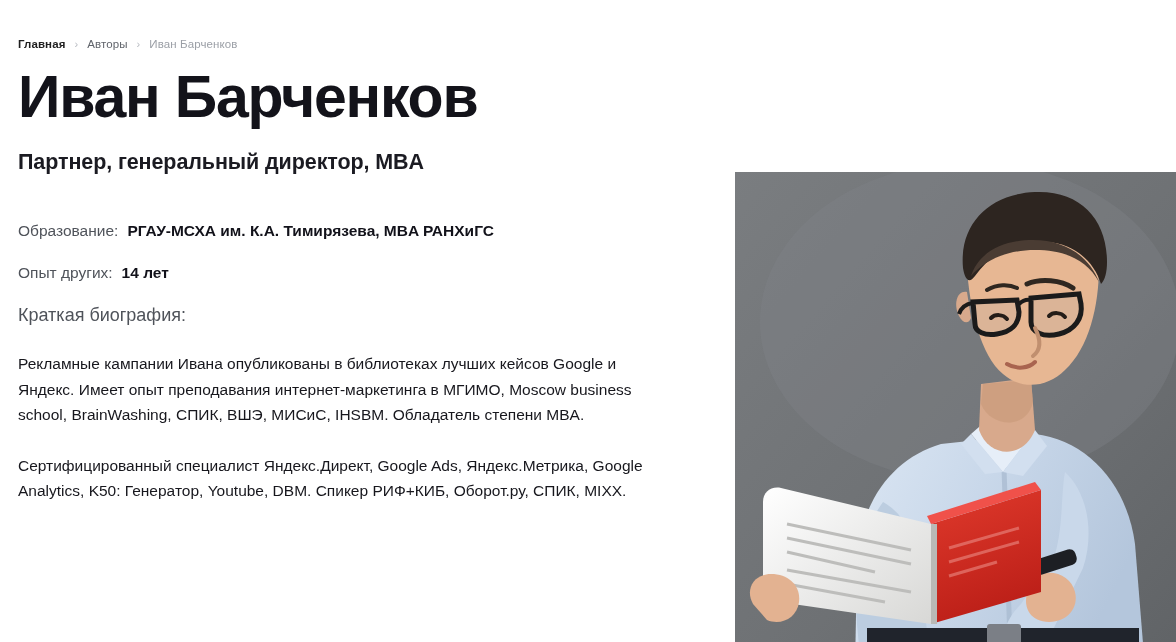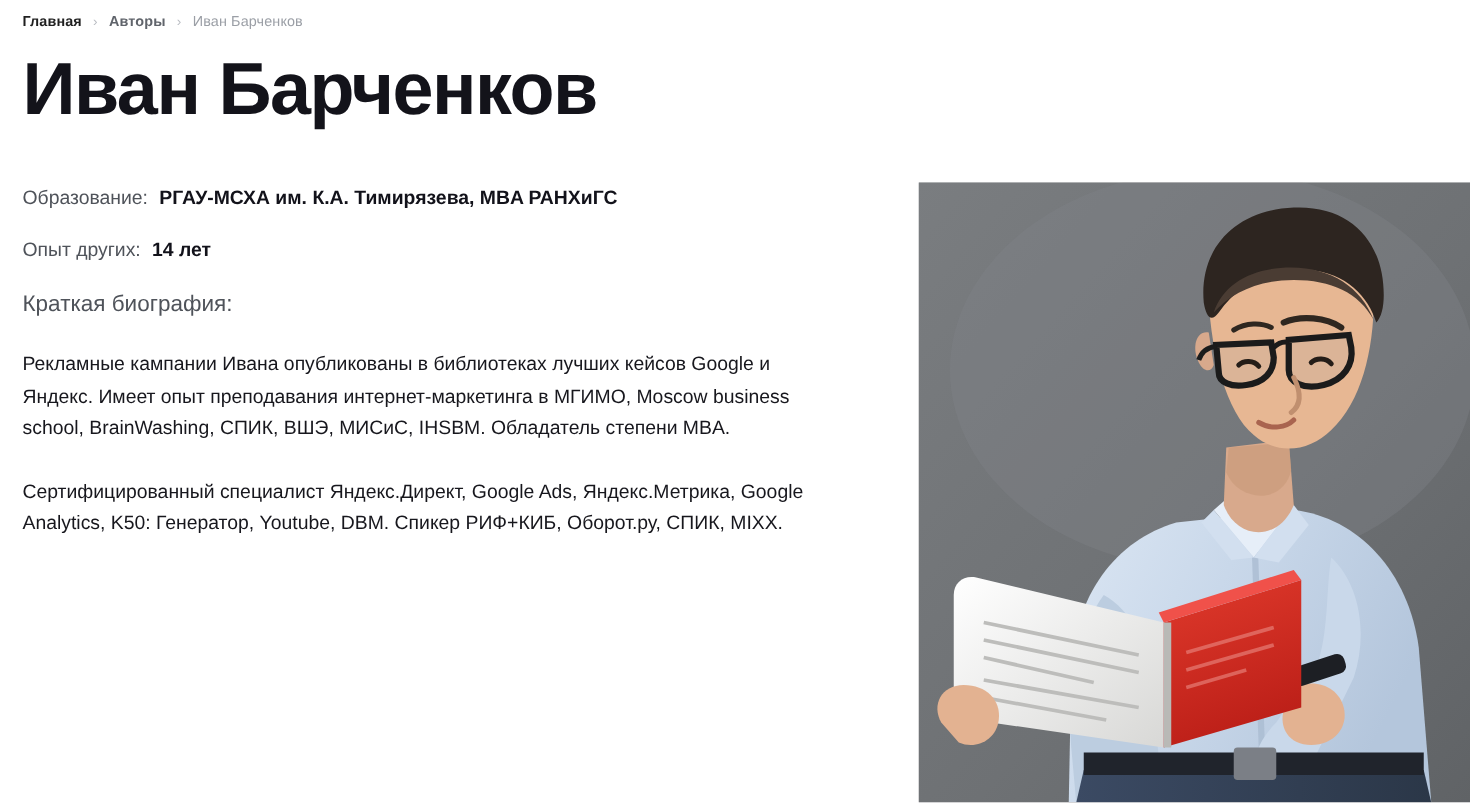--- a/index.html
+++ b/index.html
@@ -13,20 +13,21 @@
     overflow: hidden;
     font-family: "Liberation Sans", sans-serif;
     color: #1a1a1a;
     position: relative;
   }
   .page {
     position: relative;
     width: 1176px;
     height: 466px;
     box-sizing: border-box;
+    margin-top: 26px;
   }
 
   
   .breadcrumb {
     display: flex;
     align-items: center;
     gap: 9px;
     padding: 11px 0 0 18px;
     font-size: 11.5px;
     line-height: 14px;
@@ -40,21 +41,21 @@
   .breadcrumb .sep {
     color: #b9bcc2;
     font-size: 11px;
     transform: translateY(-.5px);
   }
   .breadcrumb .current {
     color: #9b9fa6;
   }
   .breadcrumb .mid {
     color: #60646b;
-    font-weight: 700;
+    font-weight: 400;
   }
 
   
   .content {
     position: absolute;
     left: 18px;
     top: 38px;
     width: 672px;
   }
 
@@ -138,20 +139,21 @@
   <nav class="breadcrumb">
     <a href="#">Главная</a>
     <span class="sep">›</span>
     <a href="#" class="mid">Авторы</a>
     <span class="sep">›</span>
     <span class="current">Иван Барченков</span>
   </nav>
 
   <div class="content">
     <h1 class="title">Иван Барченков</h1>
+    <div class="subtitle">Партнер, генеральный директор, MBA</div>
 
     <div class="facts">
       <div class="fact-row">
         <span class="fact-label">Образование:</span>
         <span class="fact-value">РГАУ-МСХА им. К.А. Тимирязева, MBA РАНХиГС</span>
       </div>
       <div class="fact-row">
         <span class="fact-label">Опыт других:</span>
         <span class="fact-value">14 лет</span>
       </div>

